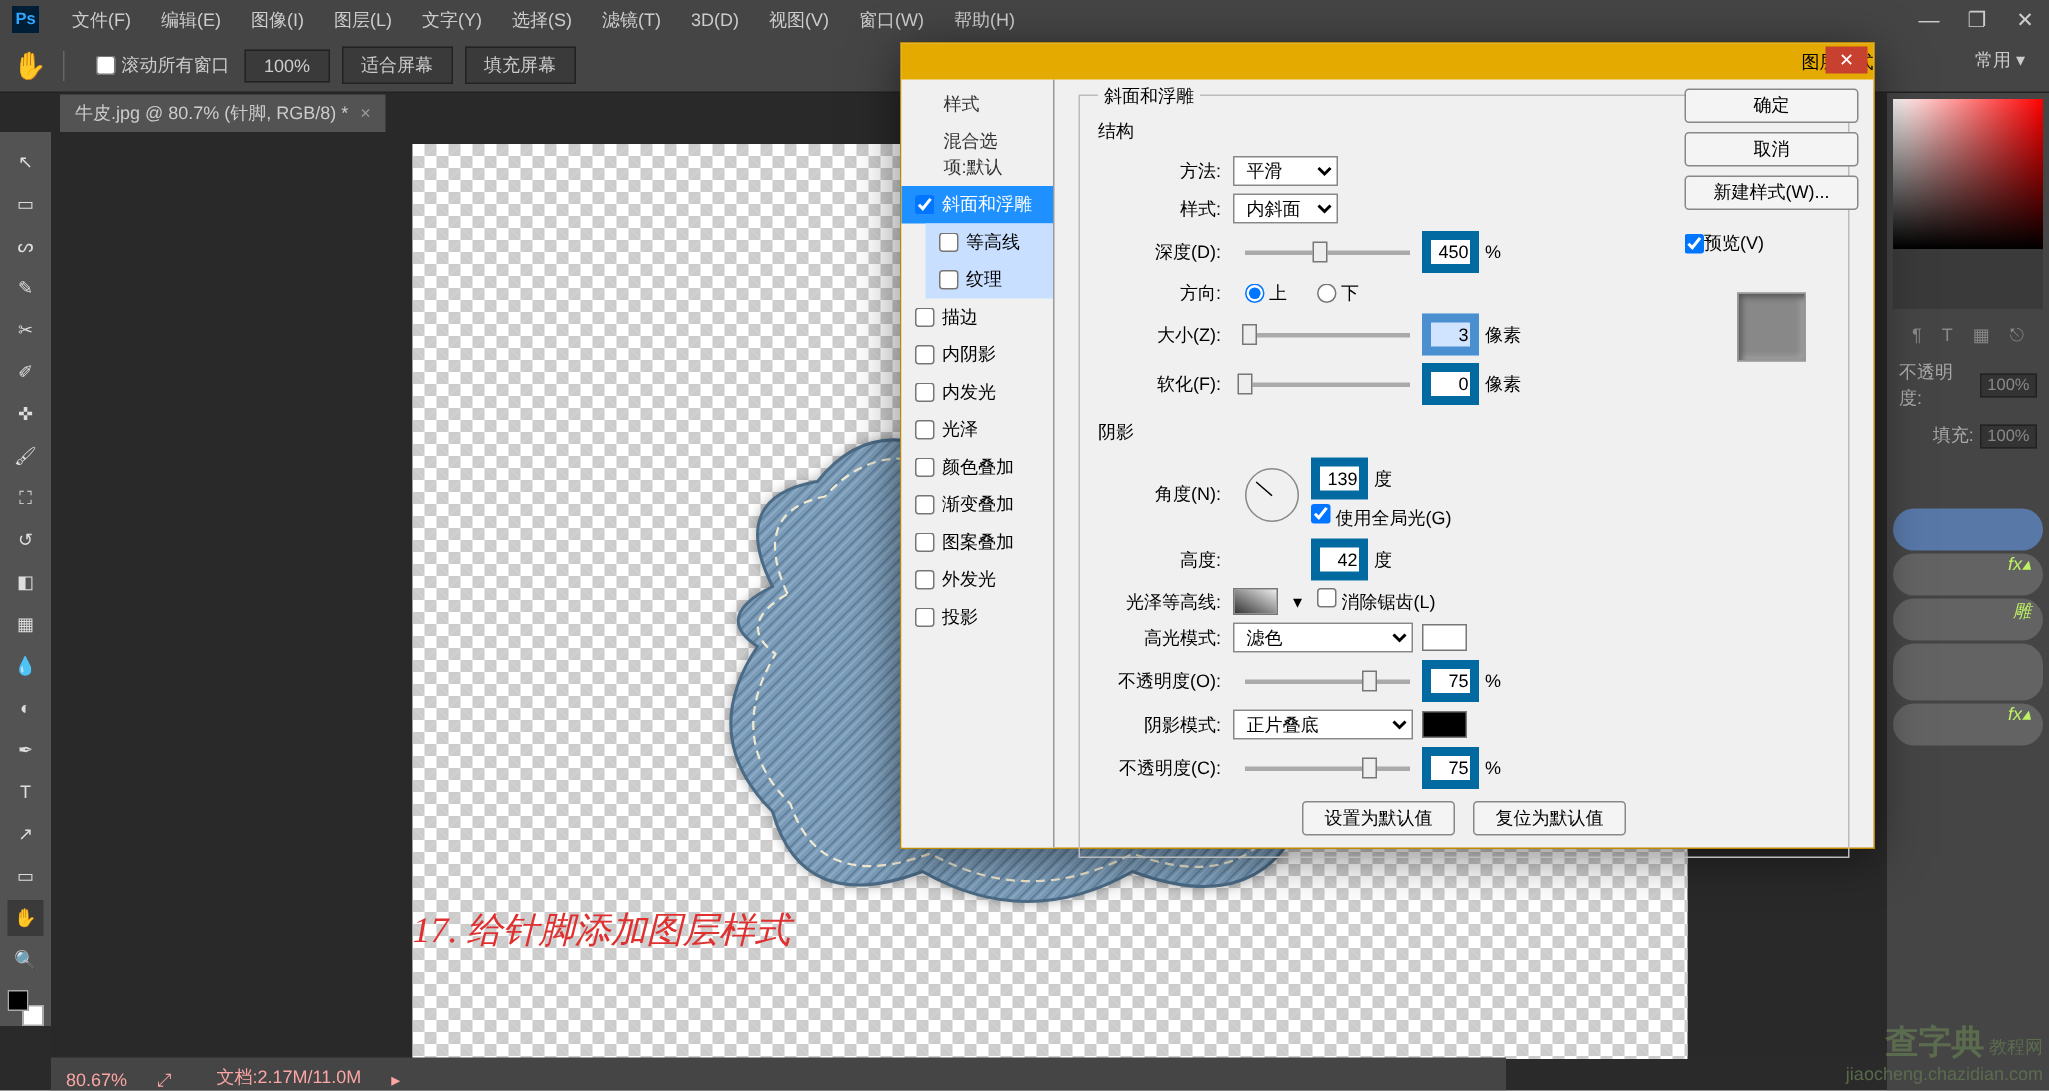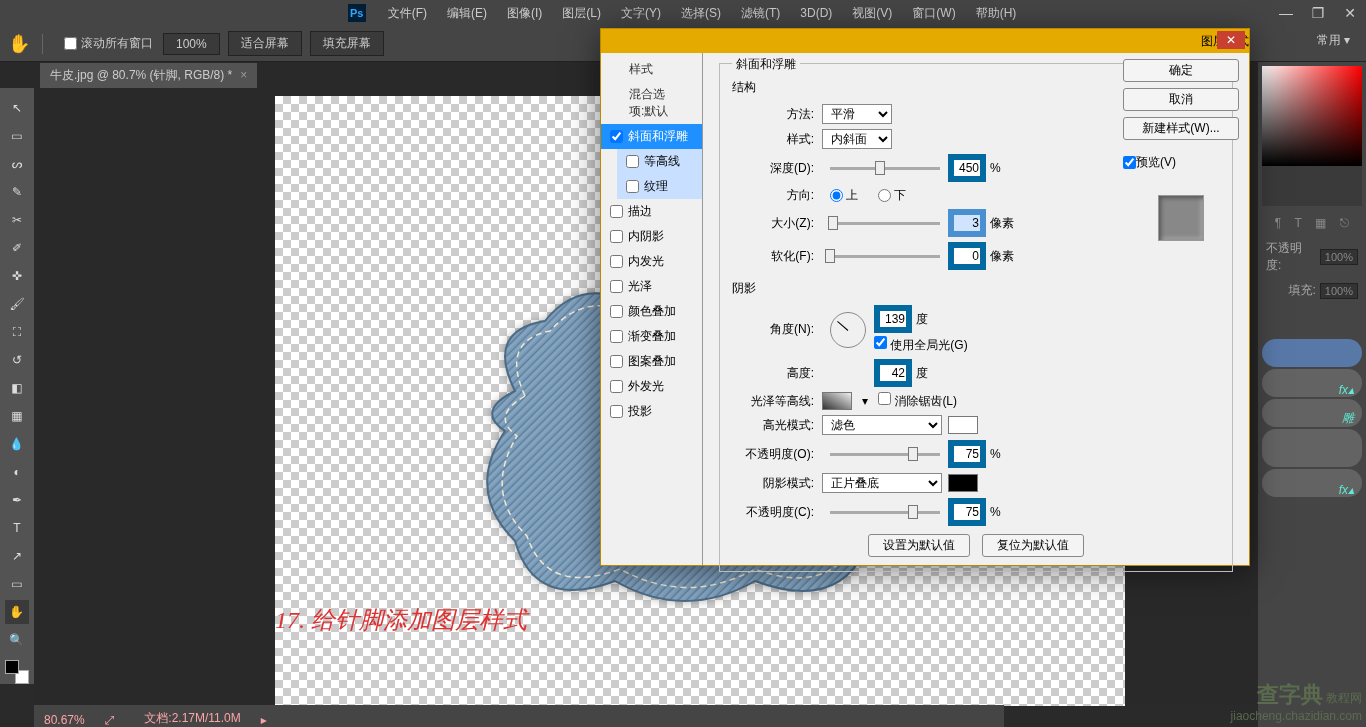--- a/index.html
+++ b/index.html
@@ -1,19 +1,19 @@
 <!DOCTYPE html>
 <html><head>
 <meta charset="utf-8">
 <style>
 * { margin: 0; padding: 0; box-sizing: border-box; font-family: "Microsoft YaHei", sans-serif; font-size: 12px; }
 body { background: #2a2a2a; color: #ccc; overflow: hidden; width: 1366px; height: 727px; position: relative; }
 
 
-.menubar { background: #454545; height: 26px; display: flex; align-items: center; padding-left: 8px; justify-content: center; }
+.menubar { background: #454545; height: 26px; display: flex; align-items: center; padding-left: 8px; }
 .ps-logo { width: 18px; height: 18px; background: #001e36; color: #31a8ff; display: flex; align-items: center; justify-content: center; font-weight: bold; font-size: 11px; margin-right: 12px; }
 .menu-item { padding: 4px 10px; color: #ccc; cursor: default; }
 .window-controls { position: absolute; right: 0; top: 0; display: flex; }
 .win-btn { width: 32px; height: 26px; display: flex; align-items: center; justify-content: center; color: #ccc; font-size: 14px; }
 
 
 .optionsbar { background: #454545; height: 36px; display: flex; align-items: center; padding-left: 8px; border-bottom: 1px solid #222; }
 .tool-icon-opt { width: 24px; height: 24px; color: #ccc; display: flex; align-items: center; justify-content: center; font-size: 18px; margin-right: 6px; }
 .opt-chk { display: flex; align-items: center; margin: 0 6px; color: #ccc; }
 .opt-chk input { margin-right: 4px; }
@@ -59,21 +59,21 @@
 .color-panel { height: 140px; background: #3a3a3a; margin: 4px; position: relative; }
 .color-gradient { width: 100px; height: 100px;
   background:
     linear-gradient(to top, #000, transparent),
     linear-gradient(to right, #fff, #ff0000);
 }
 .panel-icons-row { display: flex; justify-content: space-around; padding: 6px 10px; color: #888; }
 .panel-row-label { display: flex; justify-content: flex-end; align-items: center; padding: 4px 8px; color: #aaa; }
 .panel-val { background: #333; border: 1px solid #222; padding: 1px 4px; margin-left: 4px; color: #888; font-size: 11px; }
 .layer-panel-area { margin-top: 30px; padding: 4px; }
-.layer-item { height: 28px; background: #636363; margin: 2px 0; display: flex; align-items: flex-end; justify-content: flex-end; padding-right: 8px; color: #5eead4; font-style: italic; border-radius: 14px; }
+.layer-item { height: 28px; background: #636363; margin: 2px 0; display: flex; align-items: flex-start; justify-content: flex-end; padding-right: 8px; color: #bef264; font-style: italic; border-radius: 14px; }
 .layer-item.sel { background: #5878a8; }
 
 
 .dialog { position: absolute; left: 600px; top: 28px; width: 650px; height: 538px; background: #f0f0f0; border: 1px solid #bb8800; box-shadow: 0 5px 30px rgba(0,0,0,0.5); color: #000; }
 .dialog-title { background: #e5aa00; height: 24px; display: flex; align-items: center; justify-content: flex-end; position: relative; color: #000; font-size: 12px; }
 .dialog-close { position: absolute; right: 4px; top: 2px; width: 28px; height: 18px; background: #c74030; color: #fff; display: flex; align-items: center; justify-content: center; }
 .dialog-body { display: flex; height: calc(100% - 24px); }
 
 .style-list { width: 102px; background: #f0f0f0; border-right: 1px solid #999; padding: 4px 0; }
 .style-head { padding: 4px 28px; color: #333; }

